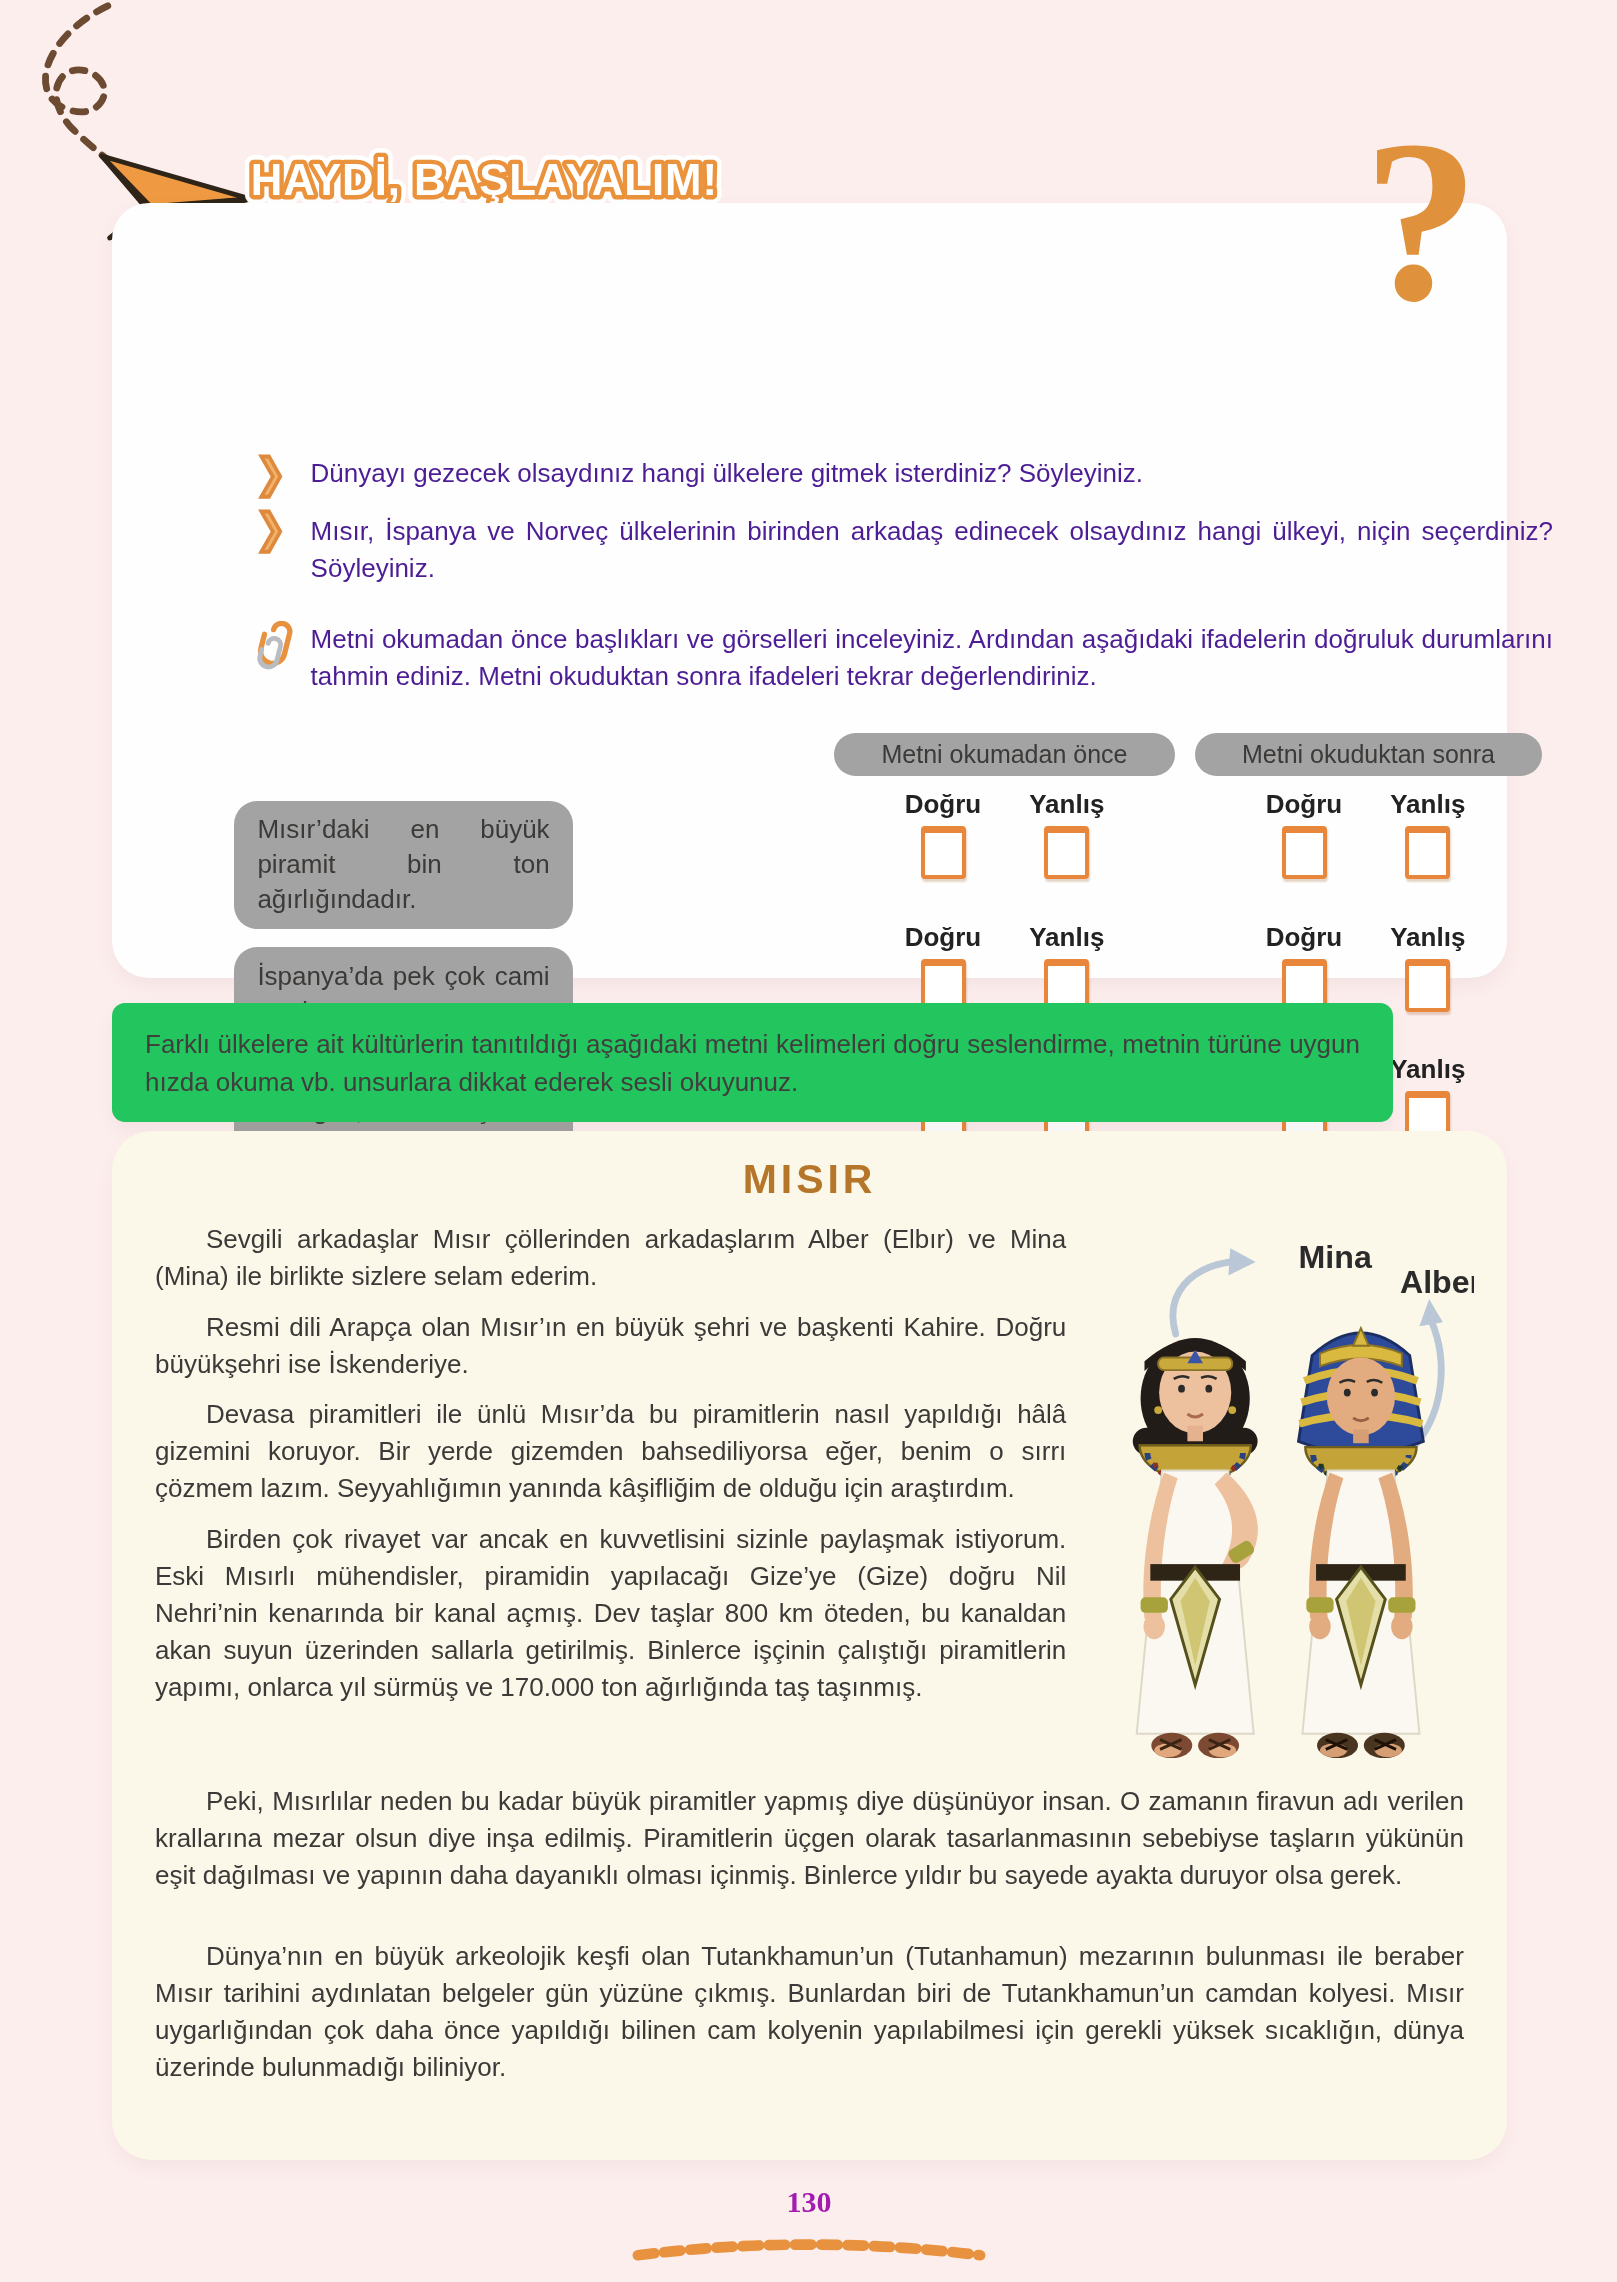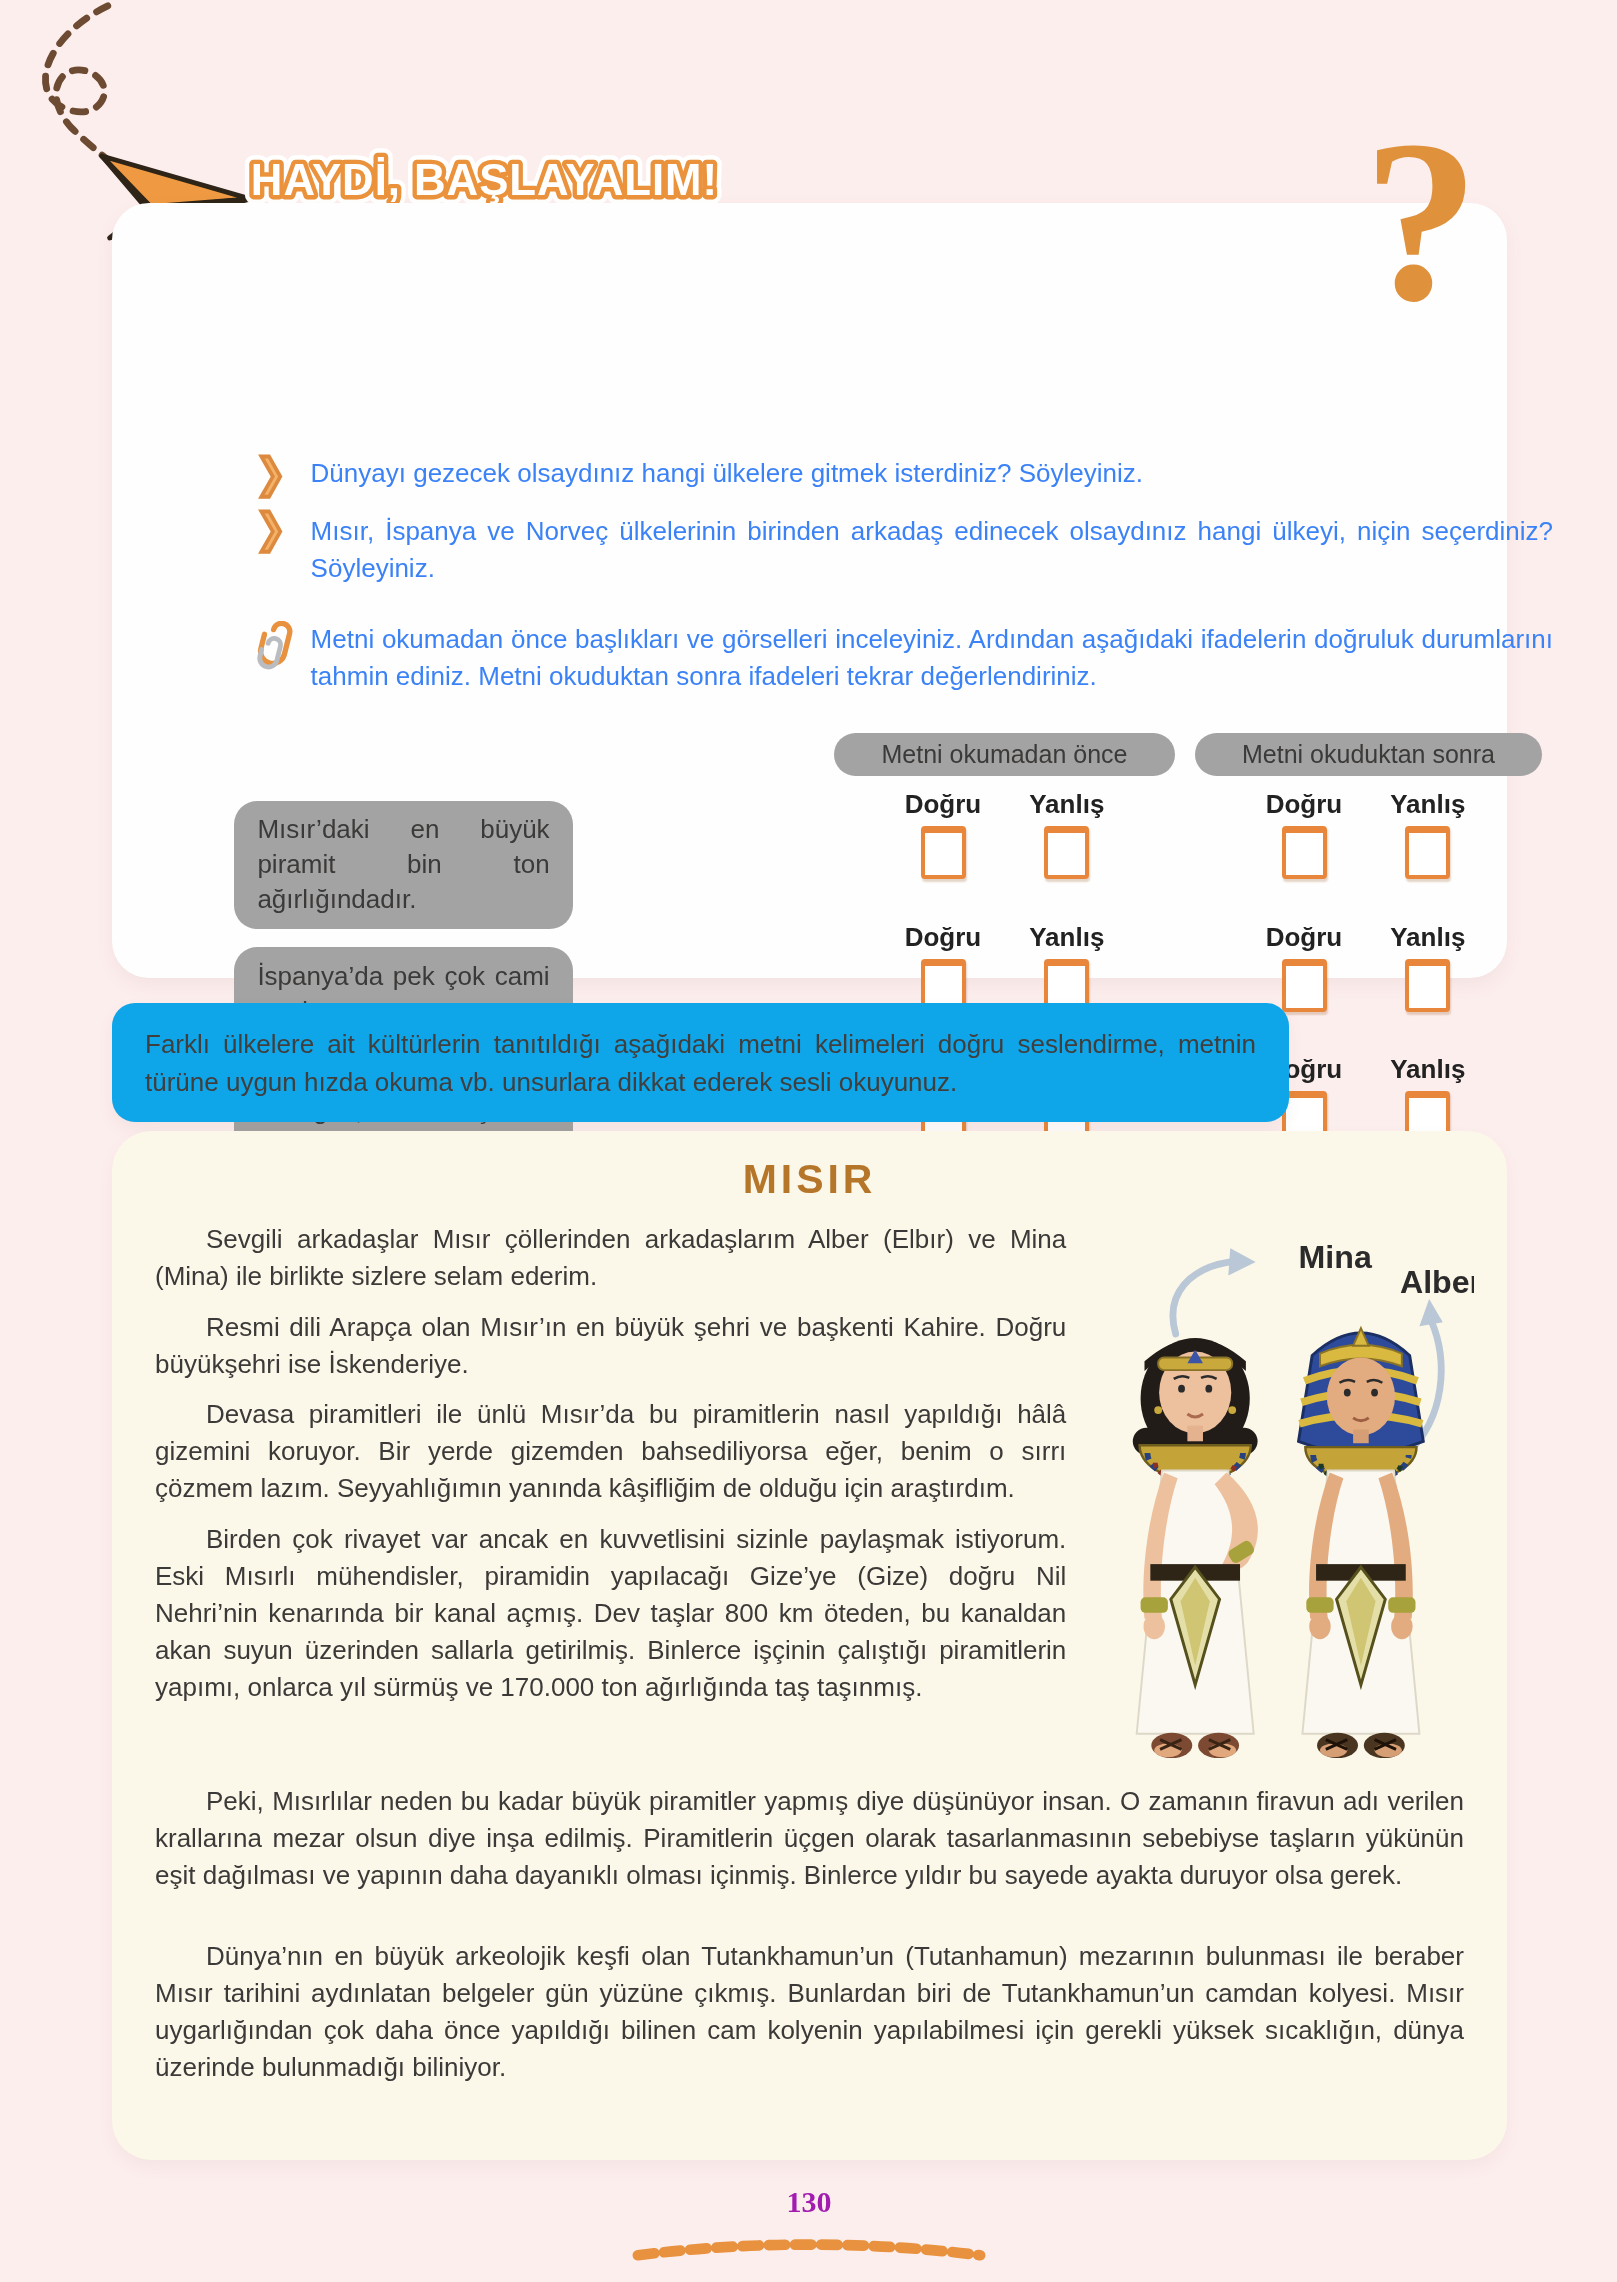--- a/index.html
+++ b/index.html
@@ -24,21 +24,21 @@
     font-size:232px; line-height:1; font-weight:bold; color:#df913c;
     font-family:"Liberation Serif", serif;
   }
   .bullet { position:absolute; left:144px; display:flex; gap:15.6px; width:1297px; }
   .bullet .icon { flex:0 0 39px; }
   .chev {
     font-size:35px; line-height:35px; font-weight:bold; color:#f3b169;
     -webkit-text-stroke:2.4px #dd8a3e; transform:scaleY(1.15);
   }
   .bullet .btxt {
-    font-size:26px; line-height:37px; text-align:justify; color:#3b82f6;
+    font-size:26px; line-height:37px; text-align:justify; color:#4c1d95;
   }
   .b1 { top:252px; } .b2 { top:310px; } .b3 { top:418px; }
 
   
   .truth { position:absolute; left:122px; top:530px; width:1312px; }
   .pill {
     background:#a3a3a3; border-radius:23.4px; color:#3c3a38;
     font-size:25px; display:flex; align-items:center; justify-content:center;
   }
   .hdr-pill { position:absolute; top:0; height:43px; }
@@ -59,22 +59,22 @@
   .tf-labels { display:flex; justify-content:center; gap:48px; font-size:26px; font-weight:600; color:#222; }
   .tf-boxes { display:flex; justify-content:center; gap:78px; margin-top:5.9px; }
   .cb {
     width:45px; height:53px; background:#fff;
     border:4.9px solid #e8873c; border-top-width:7.8px; border-radius:3.9px;
     box-shadow:1px 2.9px 2px rgba(150,90,40,.25); cursor:pointer;
   }
 
   
   .instruction-box {
-    position:absolute; left:112px; top:1003px; width:1177px;
-    background:#0ea5e9; border-radius:23px; padding:21.5px 33px;
+    position:absolute; left:112px; top:1003px; width:1281px;
+    background:#22c55e; border-radius:13px; padding:21.5px 33px;
     box-shadow:0 7.8px 15.6px rgba(120,80,70,.07);
   }
   .instruction-box p { font-size:26px; line-height:38px; text-align:justify; color:#413f3e; }
 
   
   .reading-card {
     position:absolute; left:112px; top:1131px; width:1395px; height:1029px;
     background:#fbf7e9; border-radius:39px; padding:25px 43px 19.5px 43px;
     box-shadow:0 7.8px 15.6px rgba(120,80,70,.06);
   }

